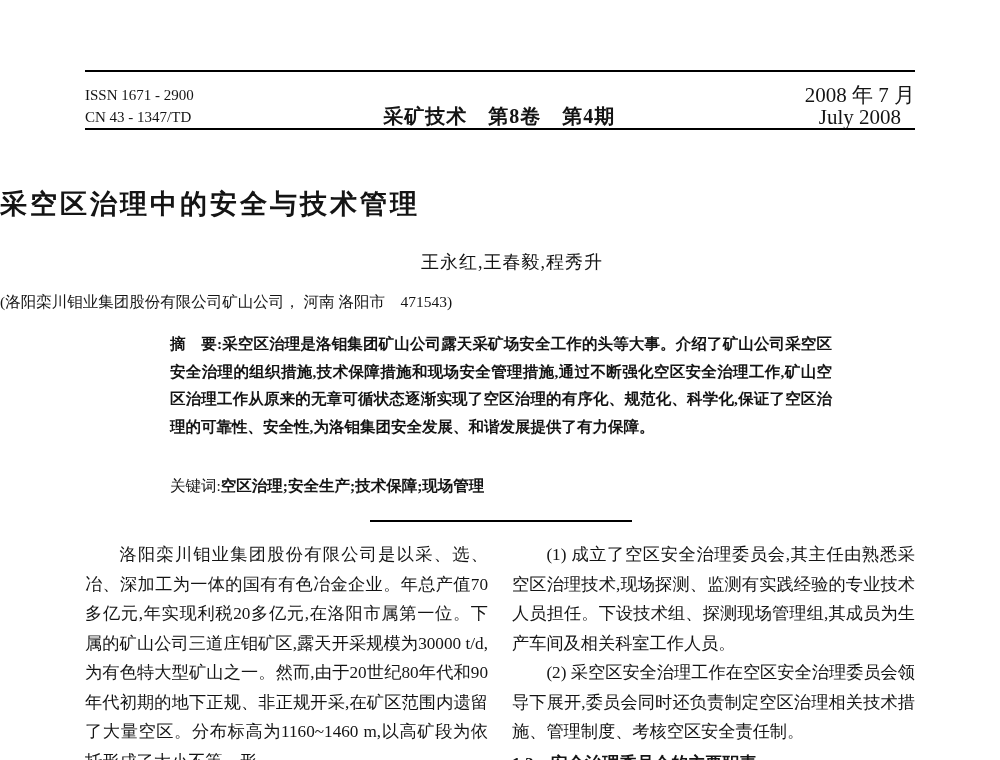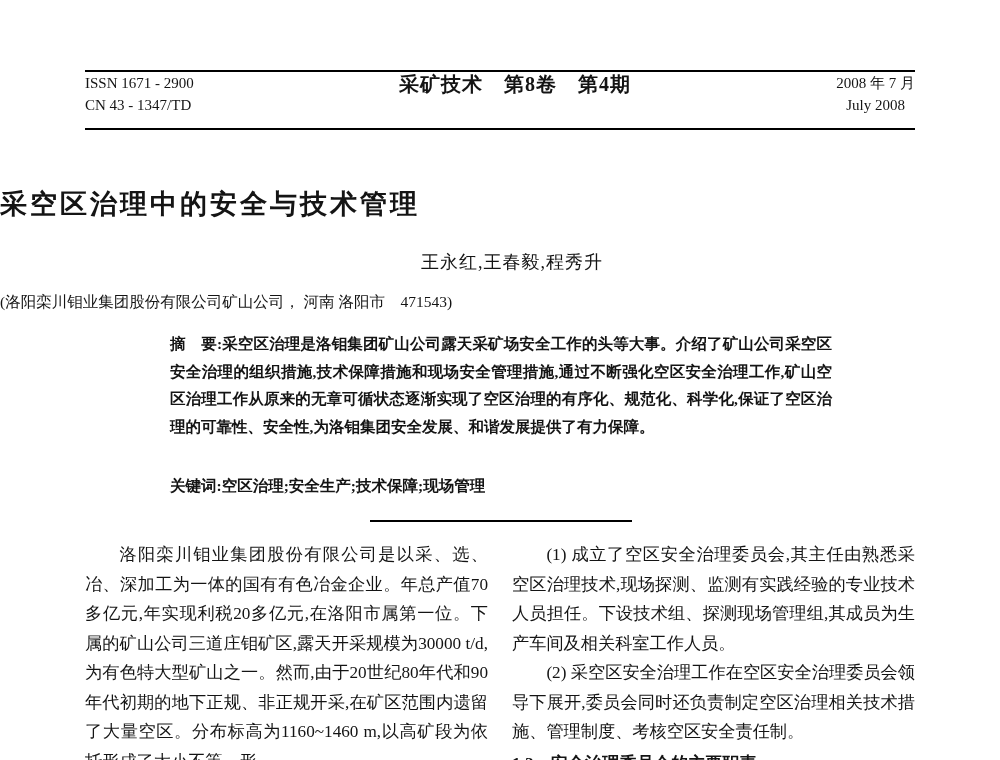--- a/index.html
+++ b/index.html
@@ -26,33 +26,33 @@
   .rule-bottom { top: 128px; }
 
   .hdr-row {
     position: absolute;
     top: 72px;
     left: 85px;
     width: 830px;
     height: 56px;
     display: flex;
     justify-content: space-between;
-    align-items: flex-start;
+    align-items: flex-end;
     gap: 16px;
   }
   .hdr-left { font-size: 15px; line-height: 22px; }
   .hdr-center { text-align: center; }
   .hdr-center .cn {
     font-size: 20px;
     font-weight: bold;
     letter-spacing: 1px;
     line-height: 24px;
   }
   .hdr-center .en { font-size: 14.5px; line-height: 22px; }
-  .hdr-right { text-align: center; font-size: 15px; line-height: 22px; }
+  .hdr-right { text-align: center; font-size: 21px; line-height: 22px; }
 
   
   .article-title {
     position: absolute;
     top: 186px;
     left: 0;
     width: 100%;
     font-size: 27px;
     font-weight: bold;
     letter-spacing: 3px;
@@ -89,21 +89,21 @@
   .abstract-block .label { font-weight: bold; }
   .keywords-line {
     position: absolute;
     top: 472px;
     left: 170px;
     width: 662px;
     font-size: 15.5px;
     line-height: 27.5px;
     font-weight: 600;
   }
-  .keywords-line .label { font-weight: bold; }
+  .keywords-line .label { font-weight: normal; }
 
   .separator {
     position: absolute;
     top: 520px;
     left: 370px;
     width: 262px;
     height: 2px;
     background: #000;
   }
 

